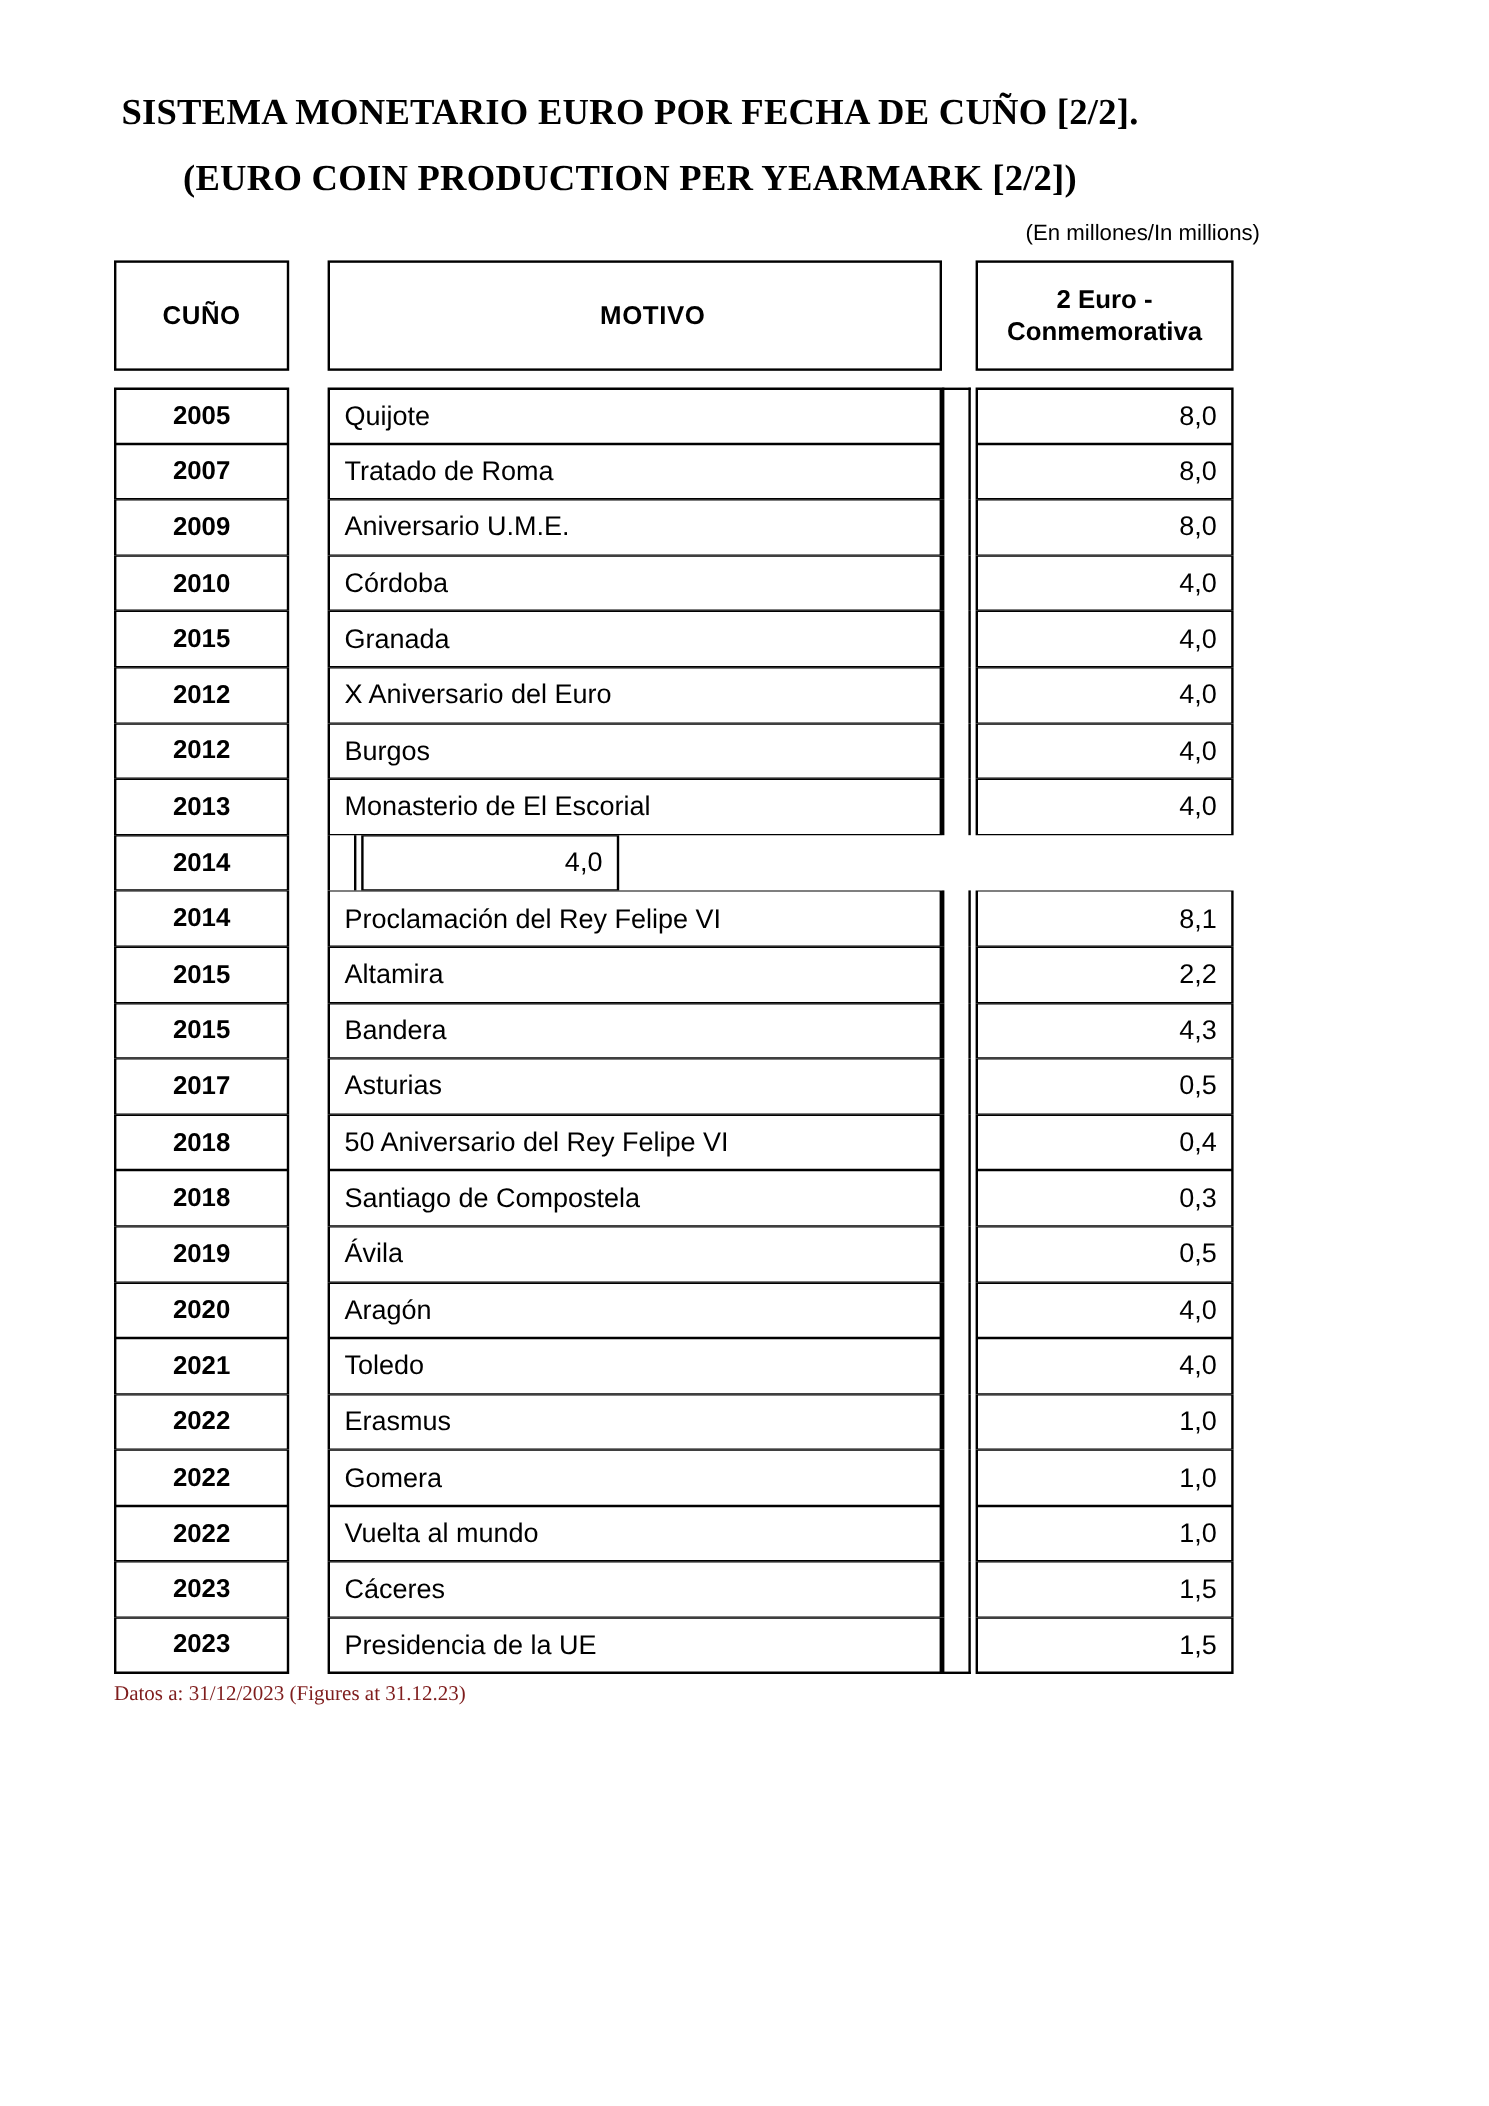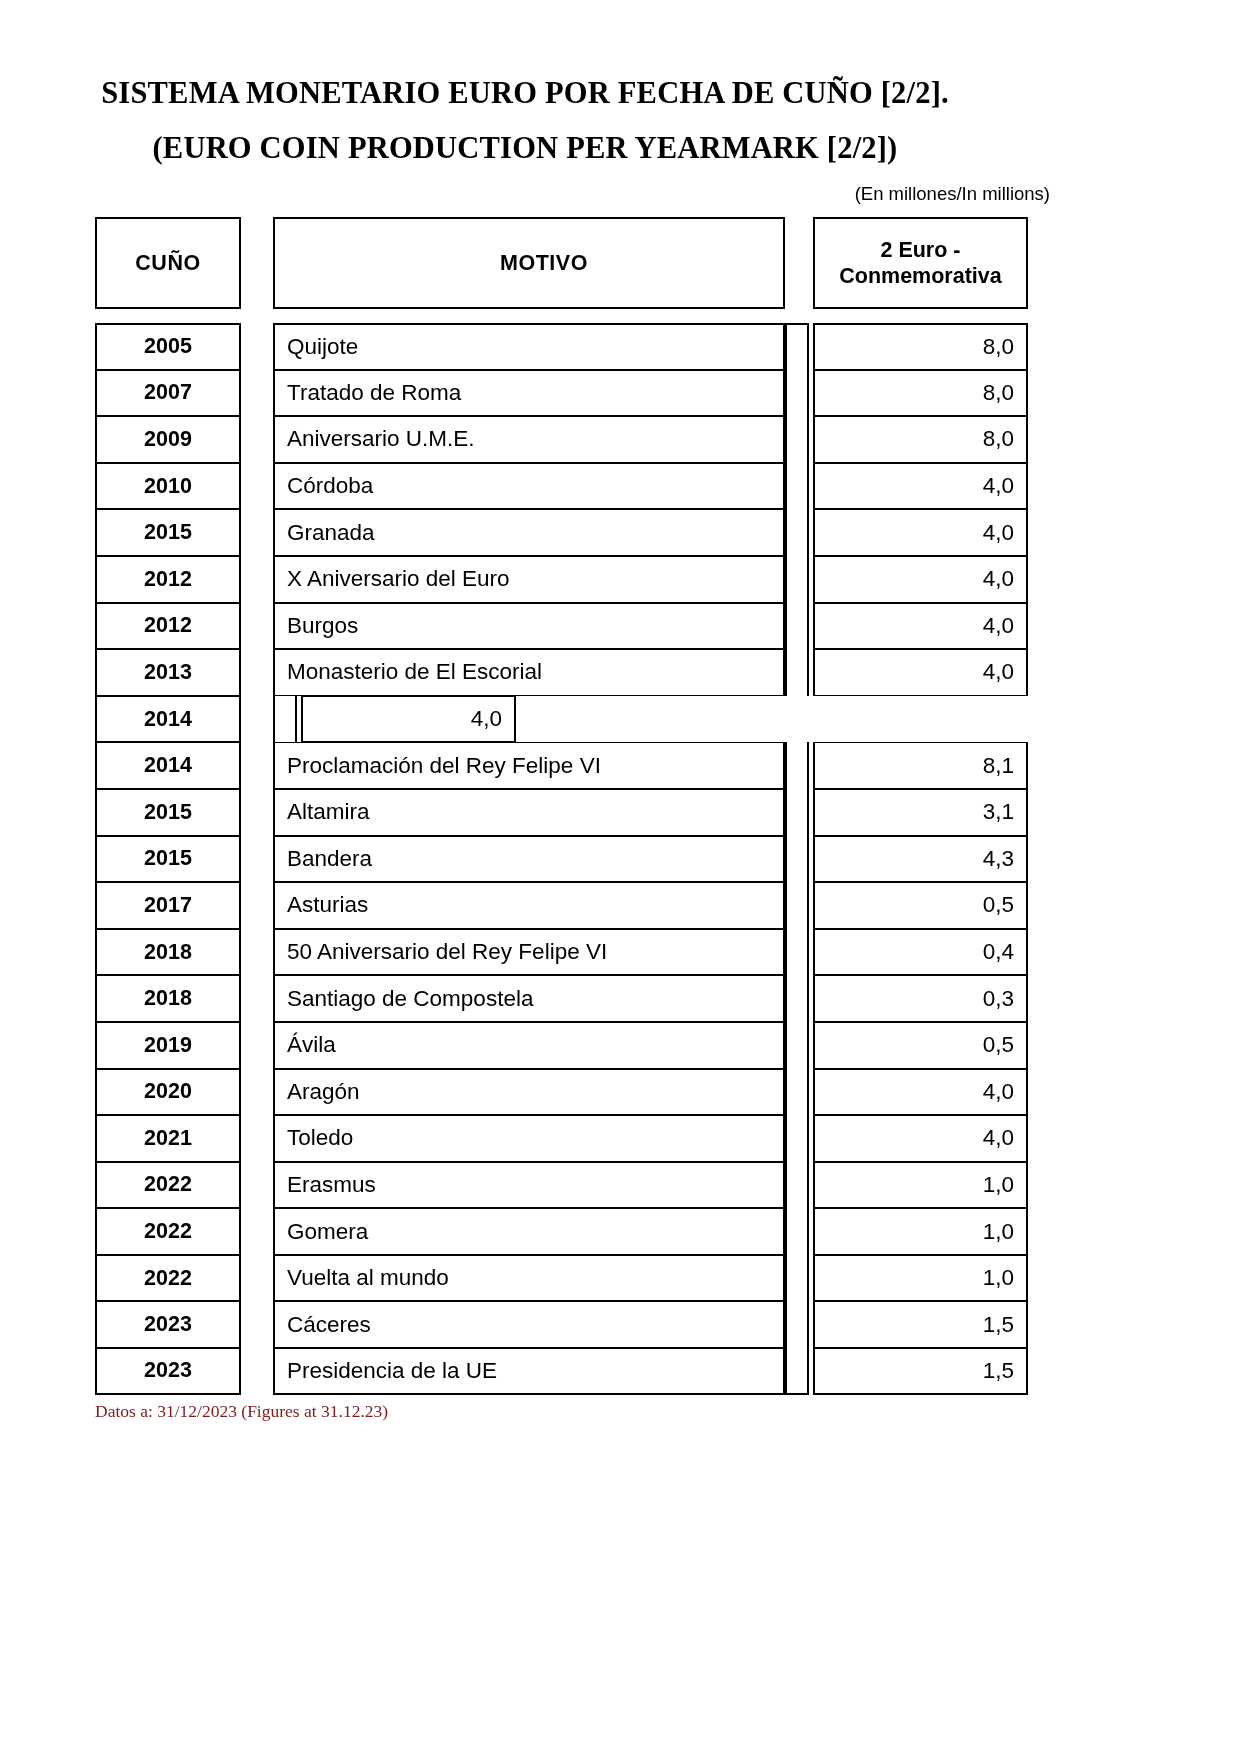--- a/index.html
+++ b/index.html
@@ -250,21 +250,21 @@
           <div class="dcell d-spacer c-spacer"></div>
           <div class="d-blank gap-b"></div>
           <div class="dcell d-value c-value">8,1</div>
         </div>
         <div class="row data-row">
           <div class="dcell d-cuno c-cuno">2015</div>
           <div class="d-blank gap-a"></div>
           <div class="dcell d-motivo c-motivo">Altamira</div>
           <div class="dcell d-spacer c-spacer"></div>
           <div class="d-blank gap-b"></div>
-          <div class="dcell d-value c-value">3,1</div>
+          <div class="dcell d-value c-value">2,2</div>
         </div>
         <div class="row data-row">
           <div class="dcell d-cuno c-cuno">2015</div>
           <div class="d-blank gap-a"></div>
           <div class="dcell d-motivo c-motivo">Bandera</div>
           <div class="dcell d-spacer c-spacer"></div>
           <div class="d-blank gap-b"></div>
           <div class="dcell d-value c-value">4,3</div>
         </div>
         <div class="row data-row">

